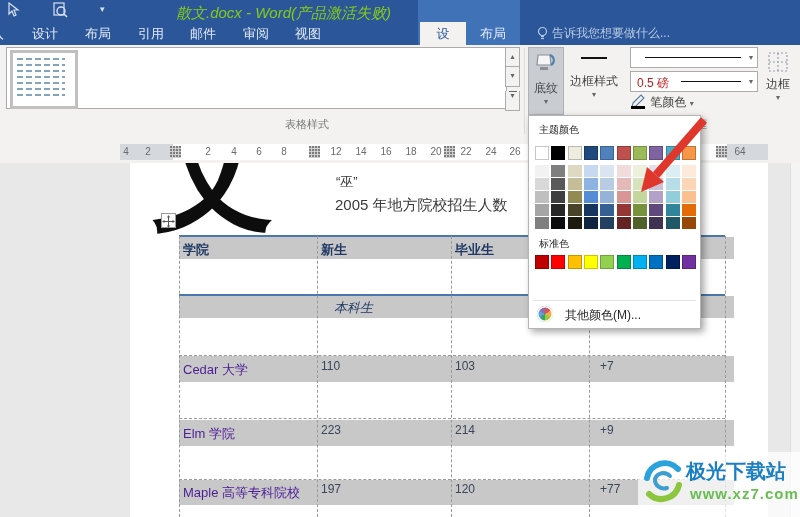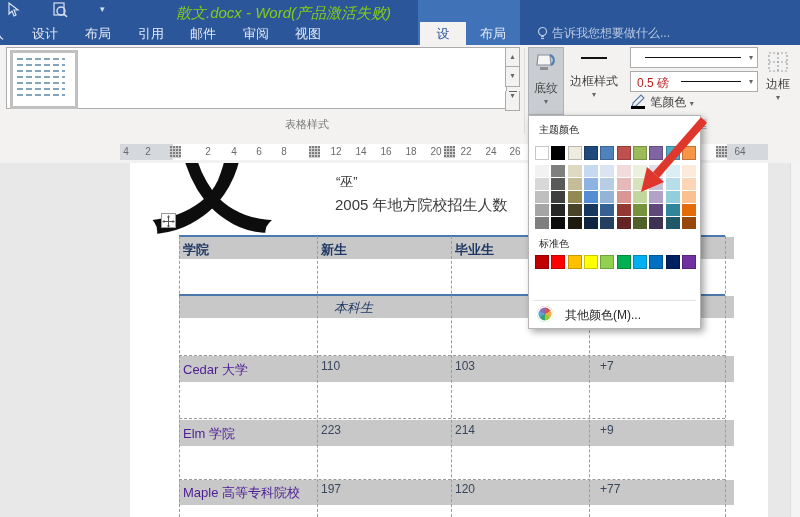--- a/index.html
+++ b/index.html
@@ -381,14 +381,23 @@
       <span class="wheel"></span>
       <span class="lbl">其他颜色(M)...</span>
     </div>
   </div>
 
   <svg class="arrow-svg" width="800" height="517">
     <line x1="704" y1="120" x2="656" y2="175" stroke="#E0372C" stroke-width="8"></line>
     <polygon points="641,192 647,167 664,182" fill="#E0372C"></polygon>
   </svg>
 
+  <div class="watermark">
+    <svg width="46" height="50" viewBox="0 0 46 50" style="position:absolute;left:2px;top:6px">
+      <path d="M38 11 A18 18 0 0 0 7 20" stroke="#2AA3DC" stroke-width="6" fill="none" stroke-linecap="round"></path>
+      <path d="M9 36 A18 18 0 0 0 39 27" stroke="#8CC63F" stroke-width="6" fill="none" stroke-linecap="round"></path>
+      <path d="M30 18 A9 9 0 0 0 15 21 A9 9 0 0 0 27 30" stroke="#3D9ED0" stroke-width="4" fill="none" stroke-linecap="round"></path>
+    </svg>
+    <span class="wm-name">极光下载站</span>
+    <span class="wm-url">www.xz7.com</span>
+  </div>
 
 </div>
 
 </body></html>

